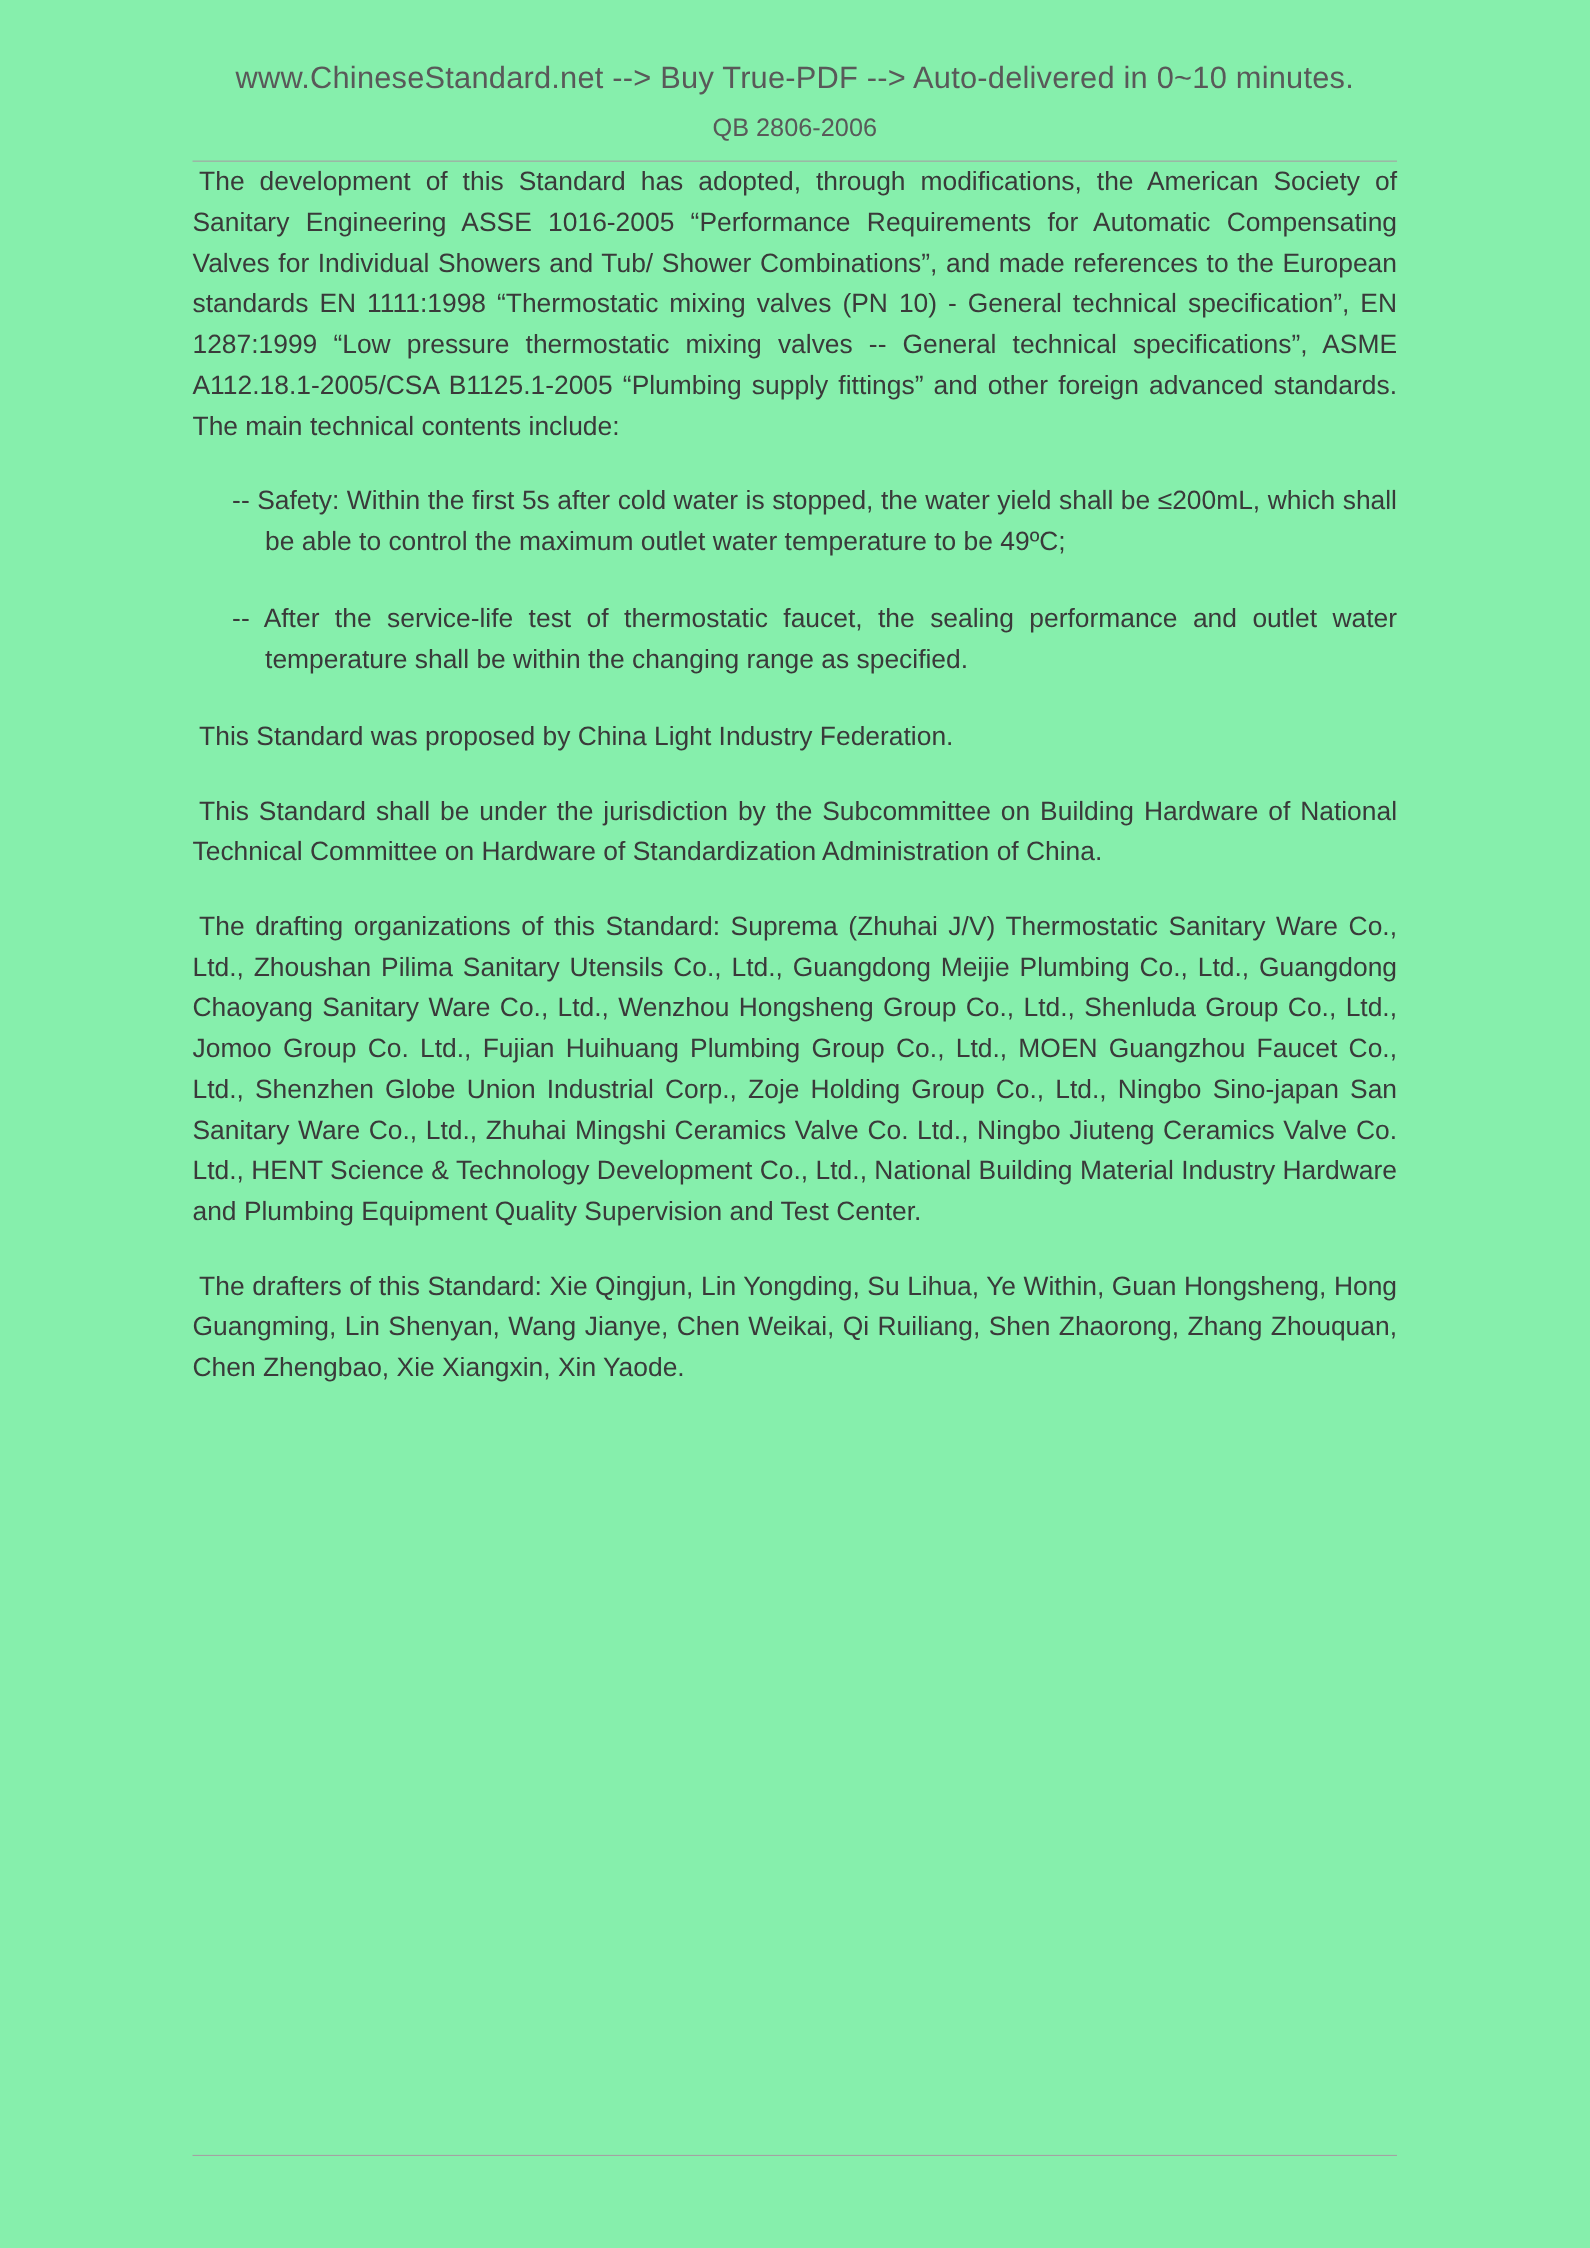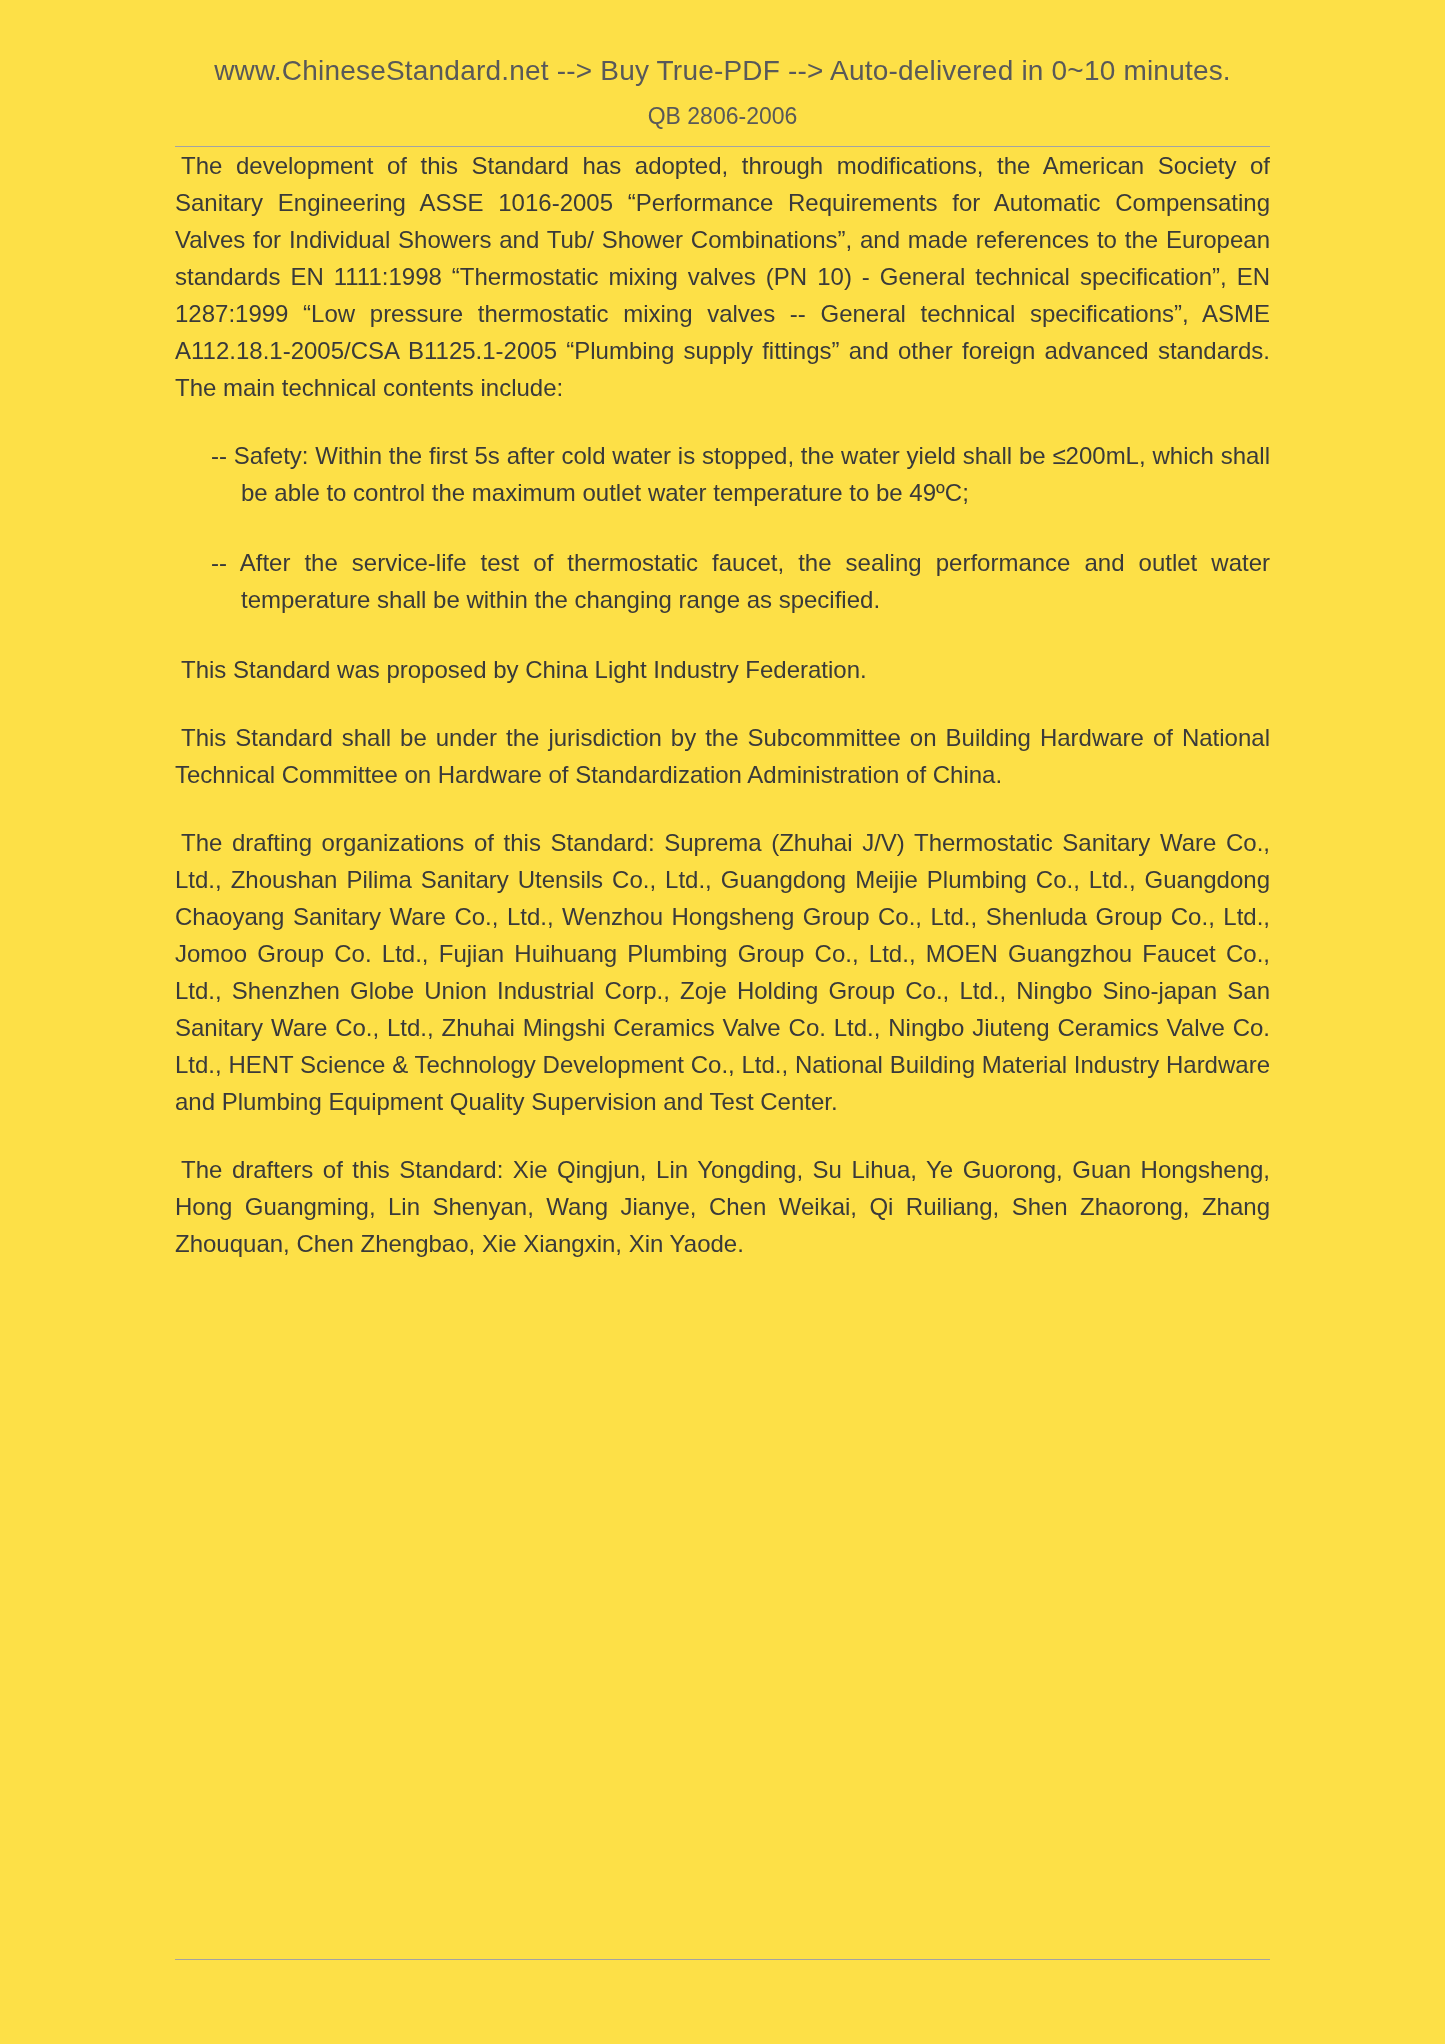--- a/index.html
+++ b/index.html
@@ -1,21 +1,21 @@
 <!DOCTYPE html>
 <html><head>
 <meta charset="utf-8">
 <style>
   * { box-sizing: border-box; }
   html, body { margin: 0; padding: 0; background: #e9e9e9; }
   .page {
     width: 1445px;
     height: 2044px;
     margin: 0 auto;
-    background: #fde047;
+    background: #86efac;
     position: relative;
     overflow: hidden;
     font-family: "Liberation Sans", sans-serif;
     color: #3a3a3a;
   }
   .header { padding-top: 54px; text-align: center; }
   .tagline { font-size: 28px; line-height: 34px; color: #595959; letter-spacing: 0.2px; }
   .doc-code { font-size: 23px; line-height: 28px; color: #595959; margin-top: 14px; }
   .rule { border-top: 1px solid #a3a3a3; height: 0; }
   .header-rule { width: 1095px; margin: 16px auto 0; }
@@ -75,20 +75,20 @@
       <p class="bullet">-- After the service-life test of thermostatic faucet, the sealing performance and outlet water temperature shall be within the changing range as specified.</p>
     </div>
 
 
     <p class="para">This Standard was proposed by China Light Industry Federation.</p>
 
     <p class="para">This Standard shall be under the jurisdiction by the Subcommittee on Building Hardware of National Technical Committee on Hardware of Standardization Administration of China.</p>
 
     <p class="para">The drafting organizations of this Standard: Suprema (Zhuhai J/V) Thermostatic Sanitary Ware Co., Ltd., Zhoushan Pilima Sanitary Utensils Co., Ltd., Guangdong Meijie Plumbing Co., Ltd., Guangdong Chaoyang Sanitary Ware Co., Ltd., Wenzhou Hongsheng Group Co., Ltd., Shenluda Group Co., Ltd., Jomoo Group Co. Ltd., Fujian Huihuang Plumbing Group Co., Ltd., MOEN Guangzhou Faucet Co., Ltd., Shenzhen Globe Union Industrial Corp., Zoje Holding Group Co., Ltd., Ningbo Sino-japan San Sanitary Ware Co., Ltd., Zhuhai Mingshi Ceramics Valve Co. Ltd., Ningbo Jiuteng Ceramics Valve Co. Ltd., HENT Science &amp; Technology Development Co., Ltd., National Building Material Industry Hardware and Plumbing Equipment Quality Supervision and Test Center.</p>
 
-    <p class="para">The drafters of this Standard: Xie Qingjun, Lin Yongding, Su Lihua, Ye Guorong, Guan Hongsheng, Hong Guangming, Lin Shenyan, Wang Jianye, Chen Weikai, Qi Ruiliang, Shen Zhaorong, Zhang Zhouquan, Chen Zhengbao, Xie Xiangxin, Xin Yaode.</p>
+    <p class="para">The drafters of this Standard: Xie Qingjun, Lin Yongding, Su Lihua, Ye Within, Guan Hongsheng, Hong Guangming, Lin Shenyan, Wang Jianye, Chen Weikai, Qi Ruiliang, Shen Zhaorong, Zhang Zhouquan, Chen Zhengbao, Xie Xiangxin, Xin Yaode.</p>
   </main>
 
   <footer class="footer">
     <div class="rule"></div>
   </footer>
 
 </div>
 
 </body></html>

